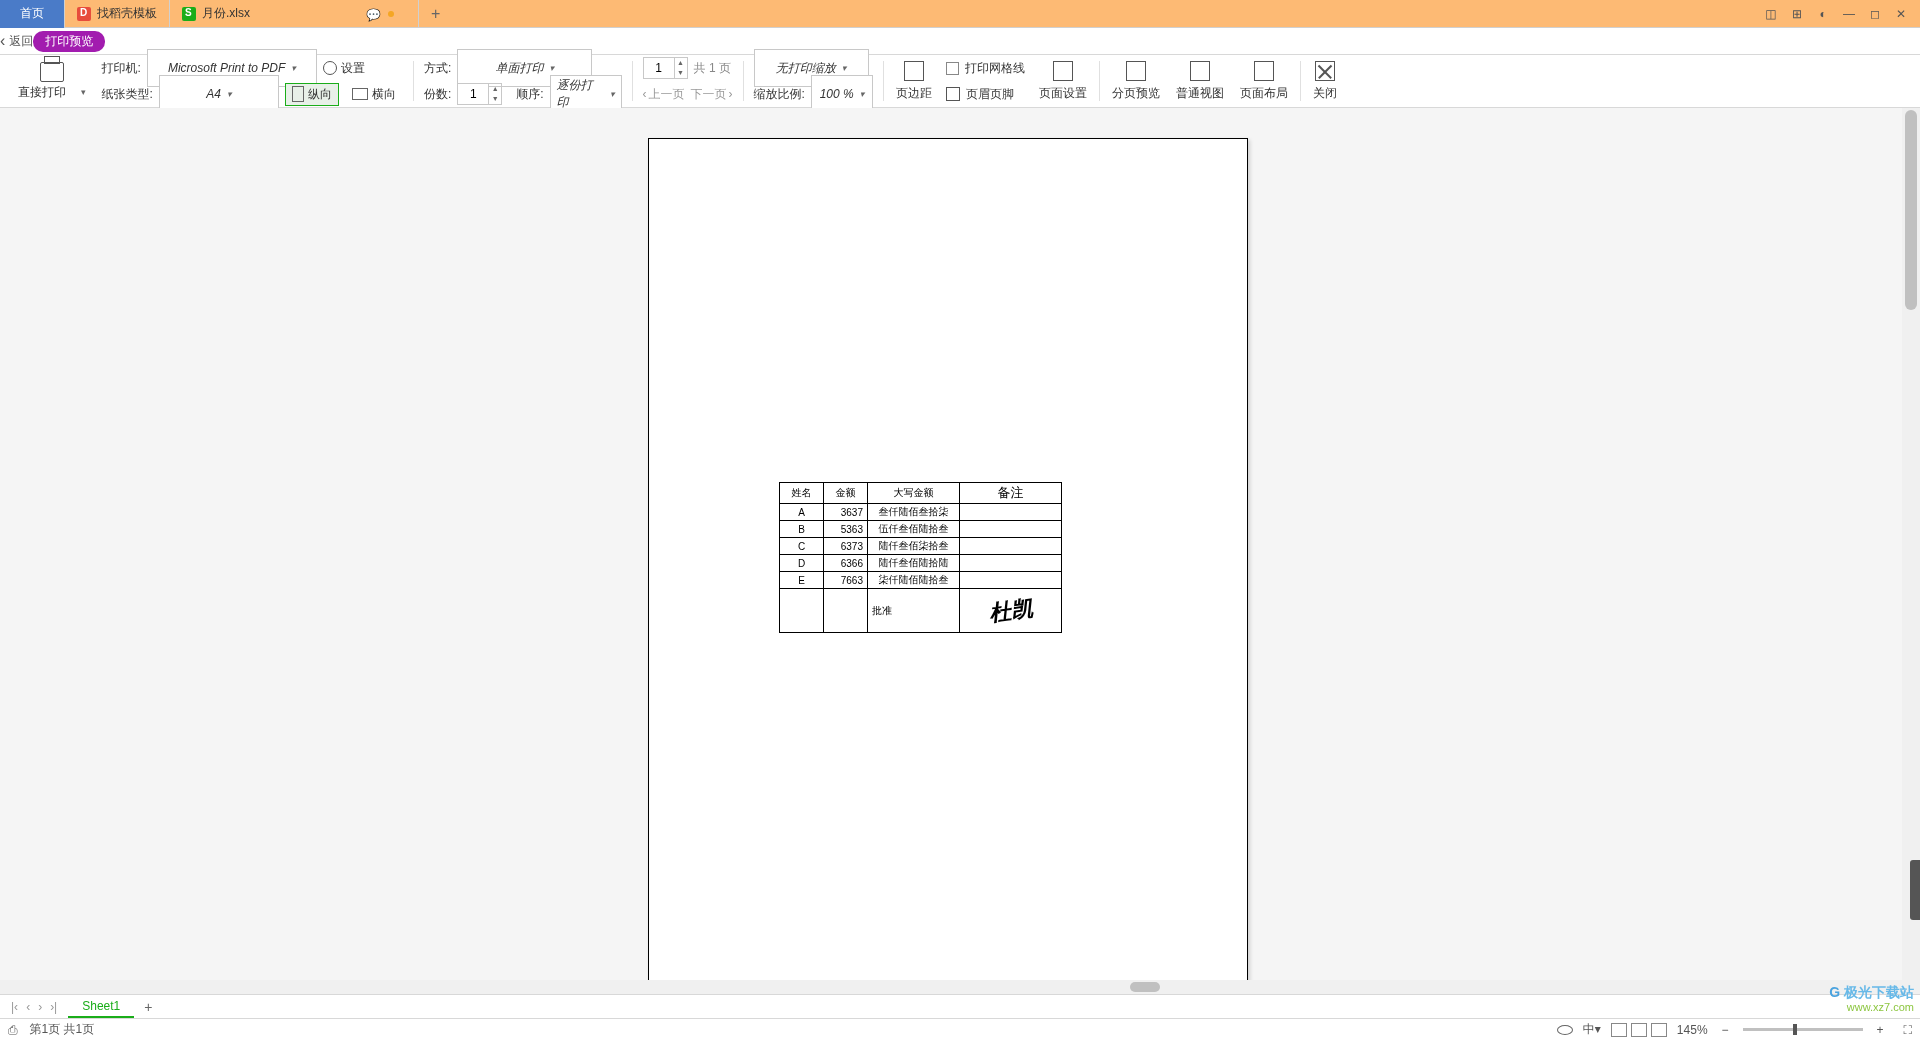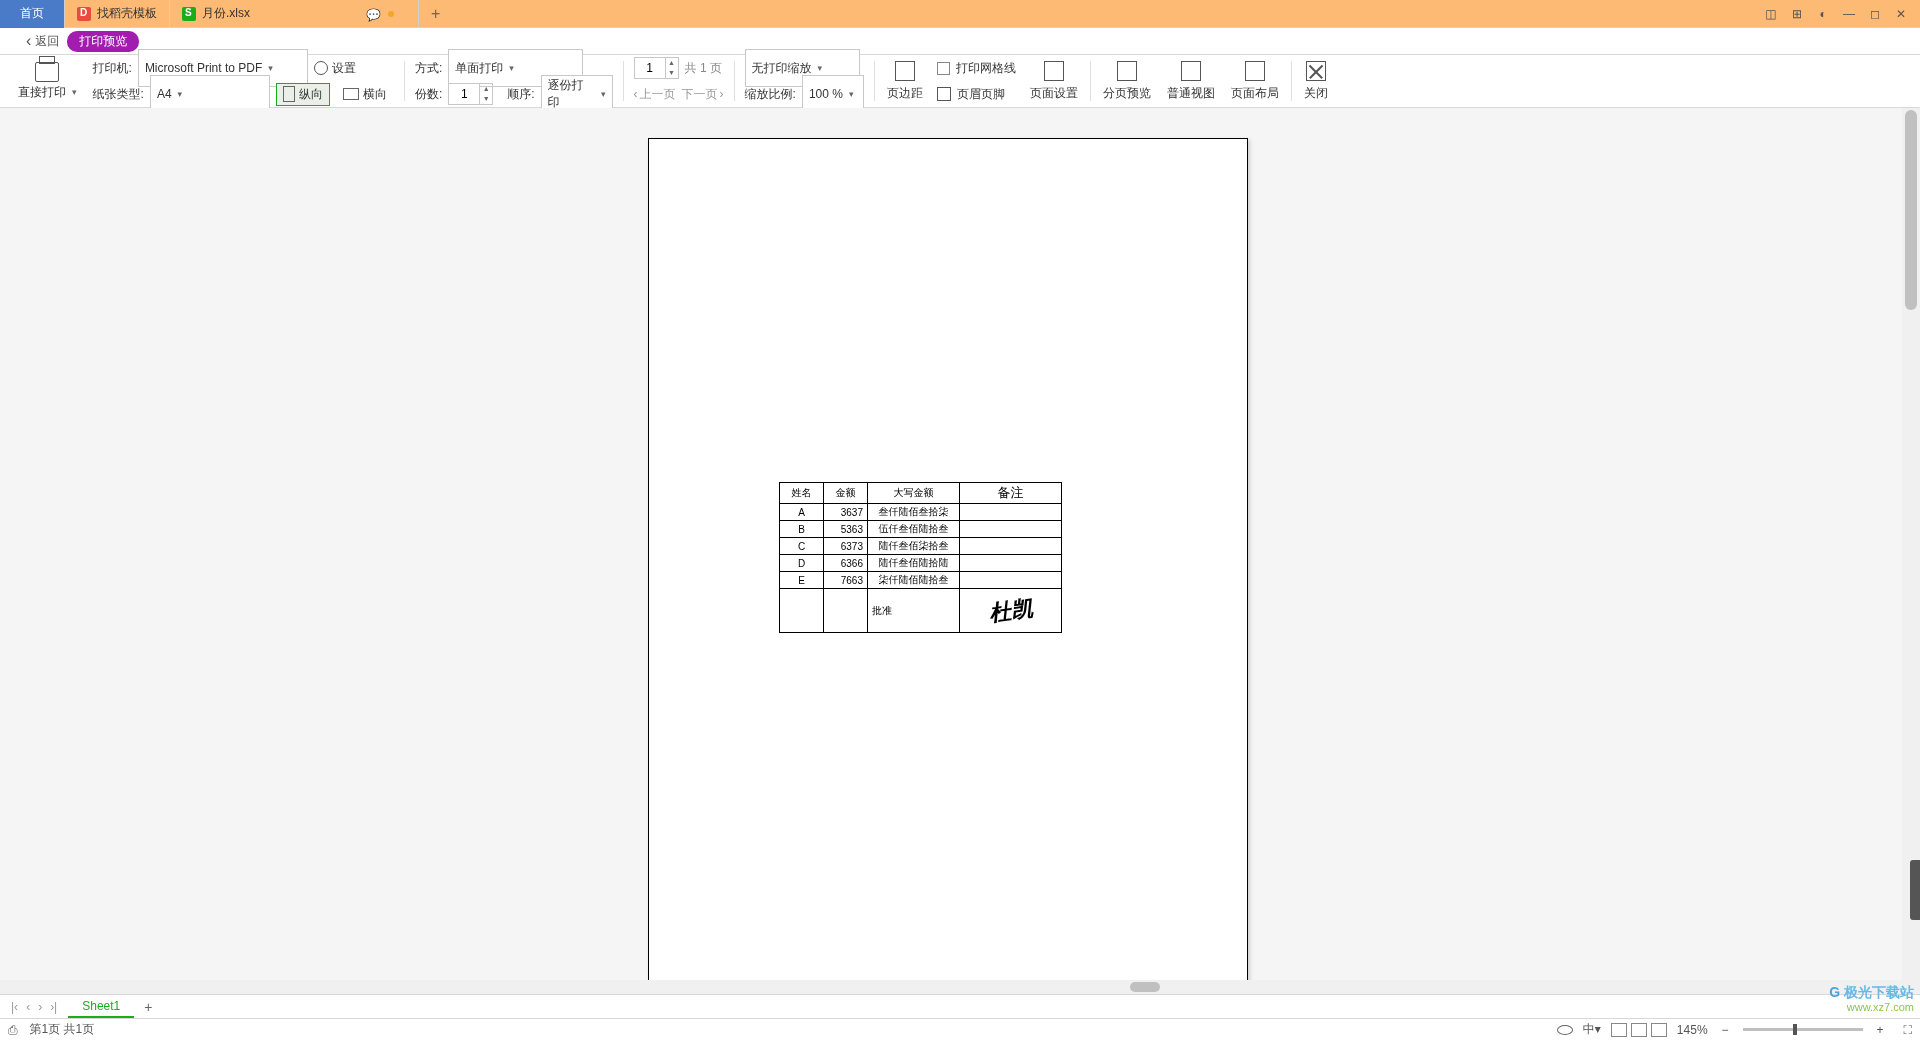--- a/index.html
+++ b/index.html
@@ -14,32 +14,32 @@
 .tab-icon.red::after { content: "D"; color: #fff; font-size: 10px; position: absolute; left: 3px; top: 0; font-weight: bold; }
 .tab-icon.green { background: #1aad19; border-radius: 2px; position: relative; }
 .tab-icon.green::after { content: "S"; color: #fff; font-size: 10px; position: absolute; left: 3px; top: 0; font-weight: bold; }
 .tab .status-dot { width: 6px; height: 6px; border-radius: 50%; background: #f5a623; margin-left: 20px; }
 .tab .msg-icon { width: 12px; height: 12px; border: 1px solid #999; border-radius: 2px; margin-left: 4px; }
 .tab-add { padding: 0 12px; font-size: 16px; color: #666; cursor: pointer; }
 .window-controls { margin-left: auto; display: flex; align-items: center; gap: 4px; padding-right: 8px; }
 .wc-btn { width: 22px; height: 22px; display: flex; align-items: center; justify-content: center; cursor: pointer; color: #555; font-size: 12px; }
 
 
-.back-row { height: 26px; display: flex; align-items: center; padding: 0 26px; gap: 8px; background: #fff; }
+.back-row { height: 26px; display: flex; align-items: center; padding: 0 0; gap: 0; background: #fff; }
 .back-btn { display: flex; align-items: center; gap: 4px; font-size: 12px; color: #555; cursor: pointer; }
 .back-btn::before { content: "‹"; font-size: 16px; }
 .pill { background: #a21caf; color: #fff; padding: 2px 12px; border-radius: 10px; font-size: 12px; }
 
 
 .toolbar { height: 54px; border-top: 1px solid #d8d8d8; border-bottom: 1px solid #d8d8d8; display: flex; align-items: center; padding: 0 8px; font-size: 12px; color: #333; background: #fff; }
 .tb-group { display: flex; flex-direction: column; justify-content: center; height: 100%; padding: 0 6px; gap: 4px; }
 .tb-sep { width: 1px; height: 40px; background: #e0e0e0; margin: 0 4px; }
 .tb-row { display: flex; align-items: center; gap: 6px; height: 22px; }
 .tb-label { color: #333; }
-.tb-select { border: 1px solid #c8c8c8; height: 38px; padding: 0 6px; font-size: 12px; background: #fff; display: flex; align-items: center; justify-content: flex-start; cursor: pointer; }
+.tb-select { border: 1px solid #c8c8c8; height: 38px; padding: 0 6px; font-size: 12px; background: #fff; display: flex; align-items: center; justify-content: center; cursor: pointer; font-style: italic; }
 .tb-select .arrow { color: #666; font-size: 9px; margin-left: 6px; }
 .tb-select.w170 { width: 170px; }
 .tb-select.w120 { width: 120px; }
 .tb-select.w135 { width: 135px; }
 .tb-select.w52 { width: 52px; }
 .tb-select.w115 { width: 115px; }
 .tb-spin { display: flex; align-items: center; border: 1px solid #c8c8c8; height: 22px; }
 .tb-spin input { border: none; width: 30px; text-align: center; font-size: 12px; height: 20px; outline: none; }
 .tb-spin .spinbtns { display: flex; flex-direction: column; border-left: 1px solid #c8c8c8; }
 .tb-spin .spinbtns span { font-size: 7px; height: 10px; width: 12px; text-align: center; cursor: pointer; color: #666; line-height: 10px; }
@@ -56,21 +56,21 @@
 .tb-bigbtn .bicon.close { position: relative; }
 .tb-bigbtn .bicon.close::before { transform: rotate(45deg); }
 .tb-bigbtn .bicon.close::after { transform: rotate(-45deg); }
 .settings-link { display: flex; align-items: center; gap: 4px; cursor: pointer; }
 .gear { width: 14px; height: 14px; border: 1px solid #555; border-radius: 50%; position: relative; }
 
 
 .print-big { display: flex; flex-direction: column; align-items: center; padding: 0 10px; cursor: pointer; }
 .print-big .picon { width: 24px; height: 20px; border: 1.5px solid #555; border-radius: 2px; position: relative; }
 .print-big .picon::before { content: ""; position: absolute; width: 14px; height: 6px; border: 1.5px solid #555; top: -7px; left: 3px; }
-.print-big .plabel { font-size: 12px; margin-top: 2px; display: flex; align-items: center; gap: 6px; }
+.print-big .plabel { font-size: 12px; margin-top: 2px; display: flex; align-items: center; gap: 15px; }
 
 
 .preview-area { position: absolute; top: 108px; left: 0; right: 18px; bottom: 46px; background: #f5f5f5; overflow: auto; }
 .page { position: absolute; left: 648px; top: 30px; width: 600px; height: 846px; background: #fff; border: 1px solid #000; box-shadow: 2px 2px 4px rgba(0,0,0,0.15); }
 .page-hscroll { position: absolute; bottom: 0; left: 0; right: 0; height: 14px; background: #f0f0f0; display:flex; align-items:center; }
 .page-hscroll .thumb { position: absolute; left: 1130px; width: 30px; height: 10px; background: #c0c0c0; border-radius: 5px; top: 2px; }
 .vscroll { position: absolute; right: 0; top: 108px; bottom: 46px; width: 18px; background: #f0f0f0; }
 .vscroll .vthumb { position: absolute; top: 2px; left: 3px; width: 12px; height: 200px; background: #c0c0c0; border-radius: 6px; }
 .side-handle { position: absolute; right: 0; top: 860px; width: 10px; height: 60px; background: #555; border-radius: 3px 0 0 3px; }
 

